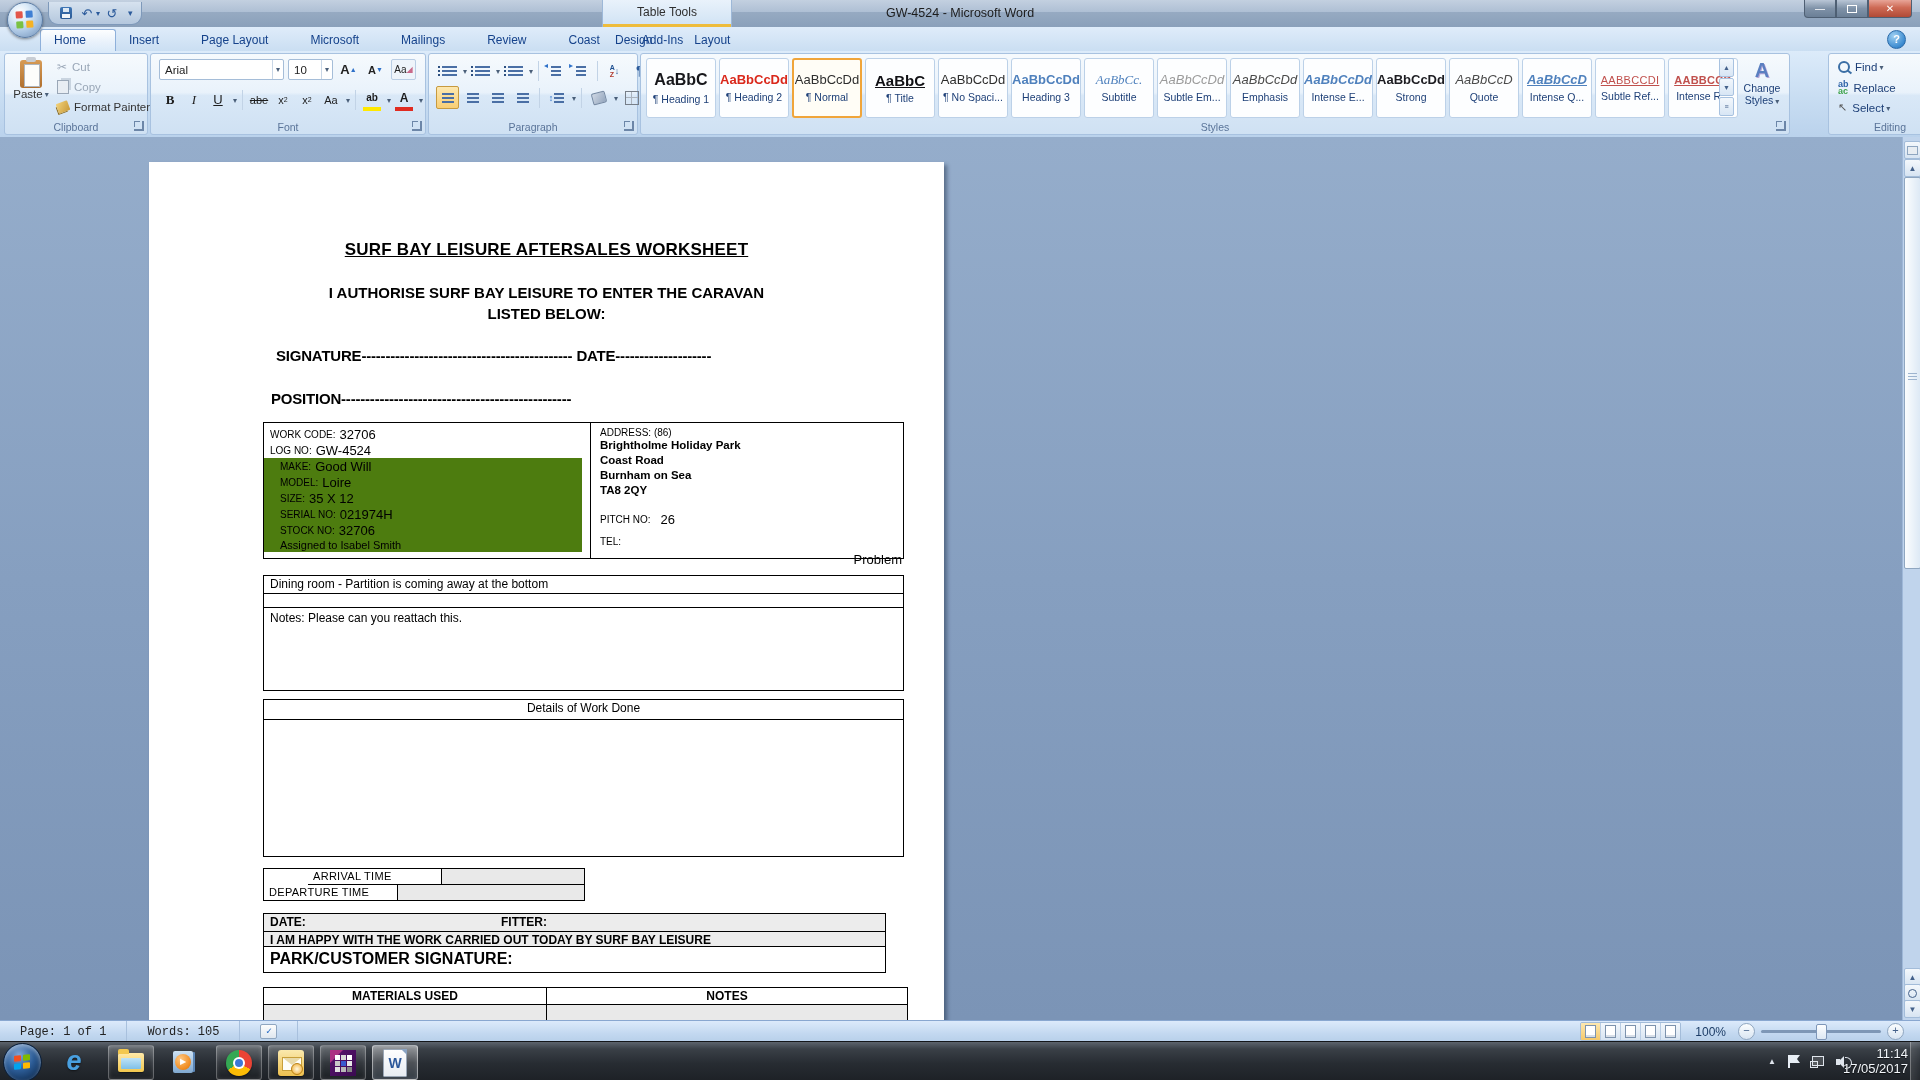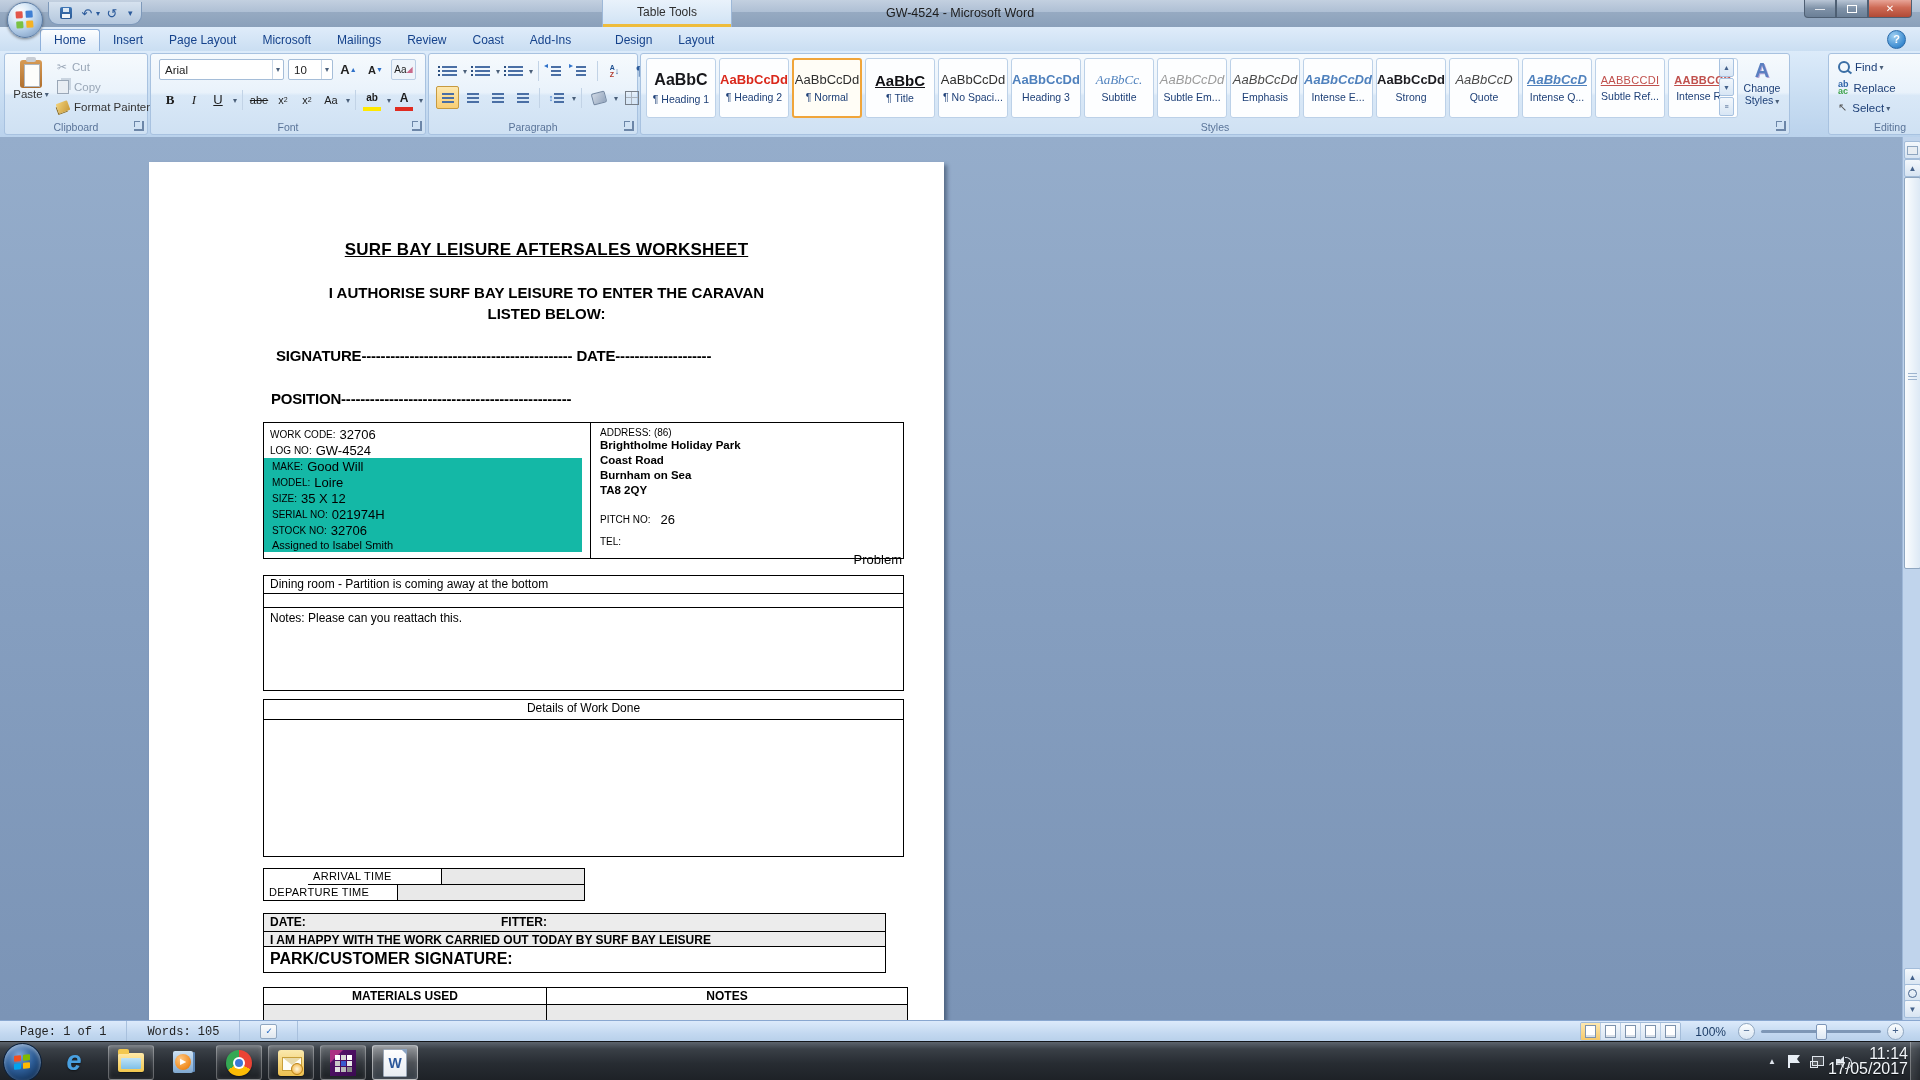--- a/index.html
+++ b/index.html
@@ -37,21 +37,21 @@
   .wbtn{width:30px;height:17px;border:1px solid #4e5f73;border-top:none;display:flex;align-items:center;justify-content:center;
     font-size:10px;color:#fff;background:linear-gradient(180deg,#b9c6d6,#7f92a8 50%,#6b7f96);}
   .wbtn.min{border-radius:0 0 0 4px;}
   .wbtn.close{background:linear-gradient(180deg,#e8a598,#ce6a55 45%,#b campos;?#b04a36);background:linear-gradient(180deg,#e8a598,#ce6a55 45%,#b04a36);border-radius:0 0 4px 0;width:42px;}
   .maxglyph{width:8px;height:6px;border:1px solid #fff;display:inline-block;}
 
   
   .tabrow{position:absolute;left:0;top:27px;width:1920px;height:24px;
     background:linear-gradient(180deg,#dfecfa,#cadef2);}
   .tabs{position:absolute;left:40px;top:0;display:flex;height:24px;align-items:flex-end;}
-  .tab{padding:3px 13px 4px 13px;font-size:12px;color:#15428b;white-space:nowrap;}
+  .tab{padding:3px 29px 4px 13px;font-size:12px;color:#15428b;white-space:nowrap;}
   .tab.active{background:linear-gradient(180deg,#fdfeff,#e8f1fb 60%,#dcebf9);
     border:1px solid #8eb0da;border-bottom:none;border-radius:3px 3px 0 0;}
   .ctx-tabs{position:absolute;left:602px;top:0;display:flex;height:24px;align-items:flex-end;}
   .helpbtn{position:absolute;right:14px;top:3px;width:17px;height:17px;border-radius:50%;
     background:radial-gradient(circle at 35% 30%,#9fd0f2,#3c8bd0 70%,#1f6bb0);color:#fff;
     font-size:11px;font-weight:bold;text-align:center;line-height:17px;border:1px solid #2a6aa8;}
 
   
   .ribbon{position:absolute;left:0;top:51px;width:1920px;height:86px;
     background:linear-gradient(180deg,#dcebfa 0%,#c8ddf2 55%,#bad2ec 100%);
@@ -166,21 +166,21 @@
   .h-auth1{top:122px;font-size:15px;font-weight:bold;}
   .h-auth2{top:143px;font-size:15px;font-weight:bold;}
   .sigline{position:absolute;left:127px;top:185px;font-size:15px;font-weight:bold;letter-spacing:-.2px;}
   .posline{position:absolute;left:122px;top:228px;font-size:15px;font-weight:bold;letter-spacing:-.2px;}
   .lbl{font-size:10px;}
   .val{font-size:13px;}
 
   .info-tbl{position:absolute;left:114px;top:260px;width:639px;height:135px;border:1px solid #000;display:flex;}
   .info-left{width:327px;border-right:1px solid #000;box-sizing:border-box;padding:3px 0 0 6px;}
   .inrow{height:16px;display:flex;align-items:center;gap:4px;}
-  .greyzone{background:#14b8a6;margin-left:-6px;padding-left:8px;margin-right:8px;}
+  .greyzone{background:#4d7c0f;margin-left:-6px;padding-left:16px;margin-right:8px;}
   .assigned{font-size:11px;height:14px;display:flex;align-items:center;}
   .info-right{flex:1;padding:4px 0 0 9px;}
   .addr-b{font-size:11.5px;font-weight:bold;line-height:15px;}
   .pitch-row{margin-top:14px;display:flex;align-items:center;gap:10px;}
   .tel-row{margin-top:9px;}
 
   .prob-hdr{position:absolute;left:114px;top:390px;width:639px;text-align:right;font-size:13px;}
   .prob-tbl{position:absolute;left:114px;top:413px;width:639px;border:1px solid #000;}
   .prob-r1{height:18px;border-bottom:1px solid #000;font-size:12px;padding:1px 0 0 6px;box-sizing:border-box;}
   .prob-r2{height:13px;border-bottom:1px solid #000;}
@@ -292,21 +292,21 @@
   .flagic{position:relative;width:10px;height:13px;}
   .flagic:before{content:"";position:absolute;left:0;top:0;width:1.5px;height:13px;background:#e8eef5;}
   .flagic:after{content:"";position:absolute;left:2px;top:0;width:0;height:0;border-top:4px solid #e8eef5;border-bottom:4px solid #e8eef5;border-left:7px solid #e8eef5;border-right:3px solid transparent;}
   .netic{position:relative;width:14px;height:12px;}
   .netic .mon{position:absolute;right:0;top:0;width:10px;height:8px;border:1px solid #dfe5ec;background:rgba(255,255,255,.15);}
   .netic .plug{position:absolute;left:0;bottom:0;width:6px;height:5px;border:1px solid #dfe5ec;background:rgba(255,255,255,.1);}
   .spkic{position:relative;width:14px;height:12px;}
   .spkic .bx{position:absolute;left:0;top:3px;width:4px;height:6px;background:#dfe5ec;}
   .spkic .tri{position:absolute;left:2px;top:0;border-top:6px solid transparent;border-bottom:6px solid transparent;border-right:6px solid #dfe5ec;}
   .spkic .wv{position:absolute;left:9px;top:1px;width:6px;height:10px;border:1.5px solid #dfe5ec;border-left:none;border-radius:0 8px 8px 0;}
-  .clock{position:absolute;right:12px;top:4px;text-align:right;font-size:16px;color:#f2f6fa;line-height:15px;text-shadow:0 1px 1px rgba(0,0,0,.7);}
+  .clock{position:absolute;right:12px;top:4px;text-align:right;font-size:13px;color:#f2f6fa;line-height:15px;text-shadow:0 1px 1px rgba(0,0,0,.7);}
   .showdesk{position:absolute;right:0;top:0;width:9px;height:39px;background:linear-gradient(90deg,rgba(255,255,255,.12),rgba(255,255,255,.03));border-left:1px solid rgba(255,255,255,.35);}
 </style>
 </head>
 <body>
 
 <div class="screen">
 
   <div class="titlebar">
     <div class="orb">
       <span class="logo">

